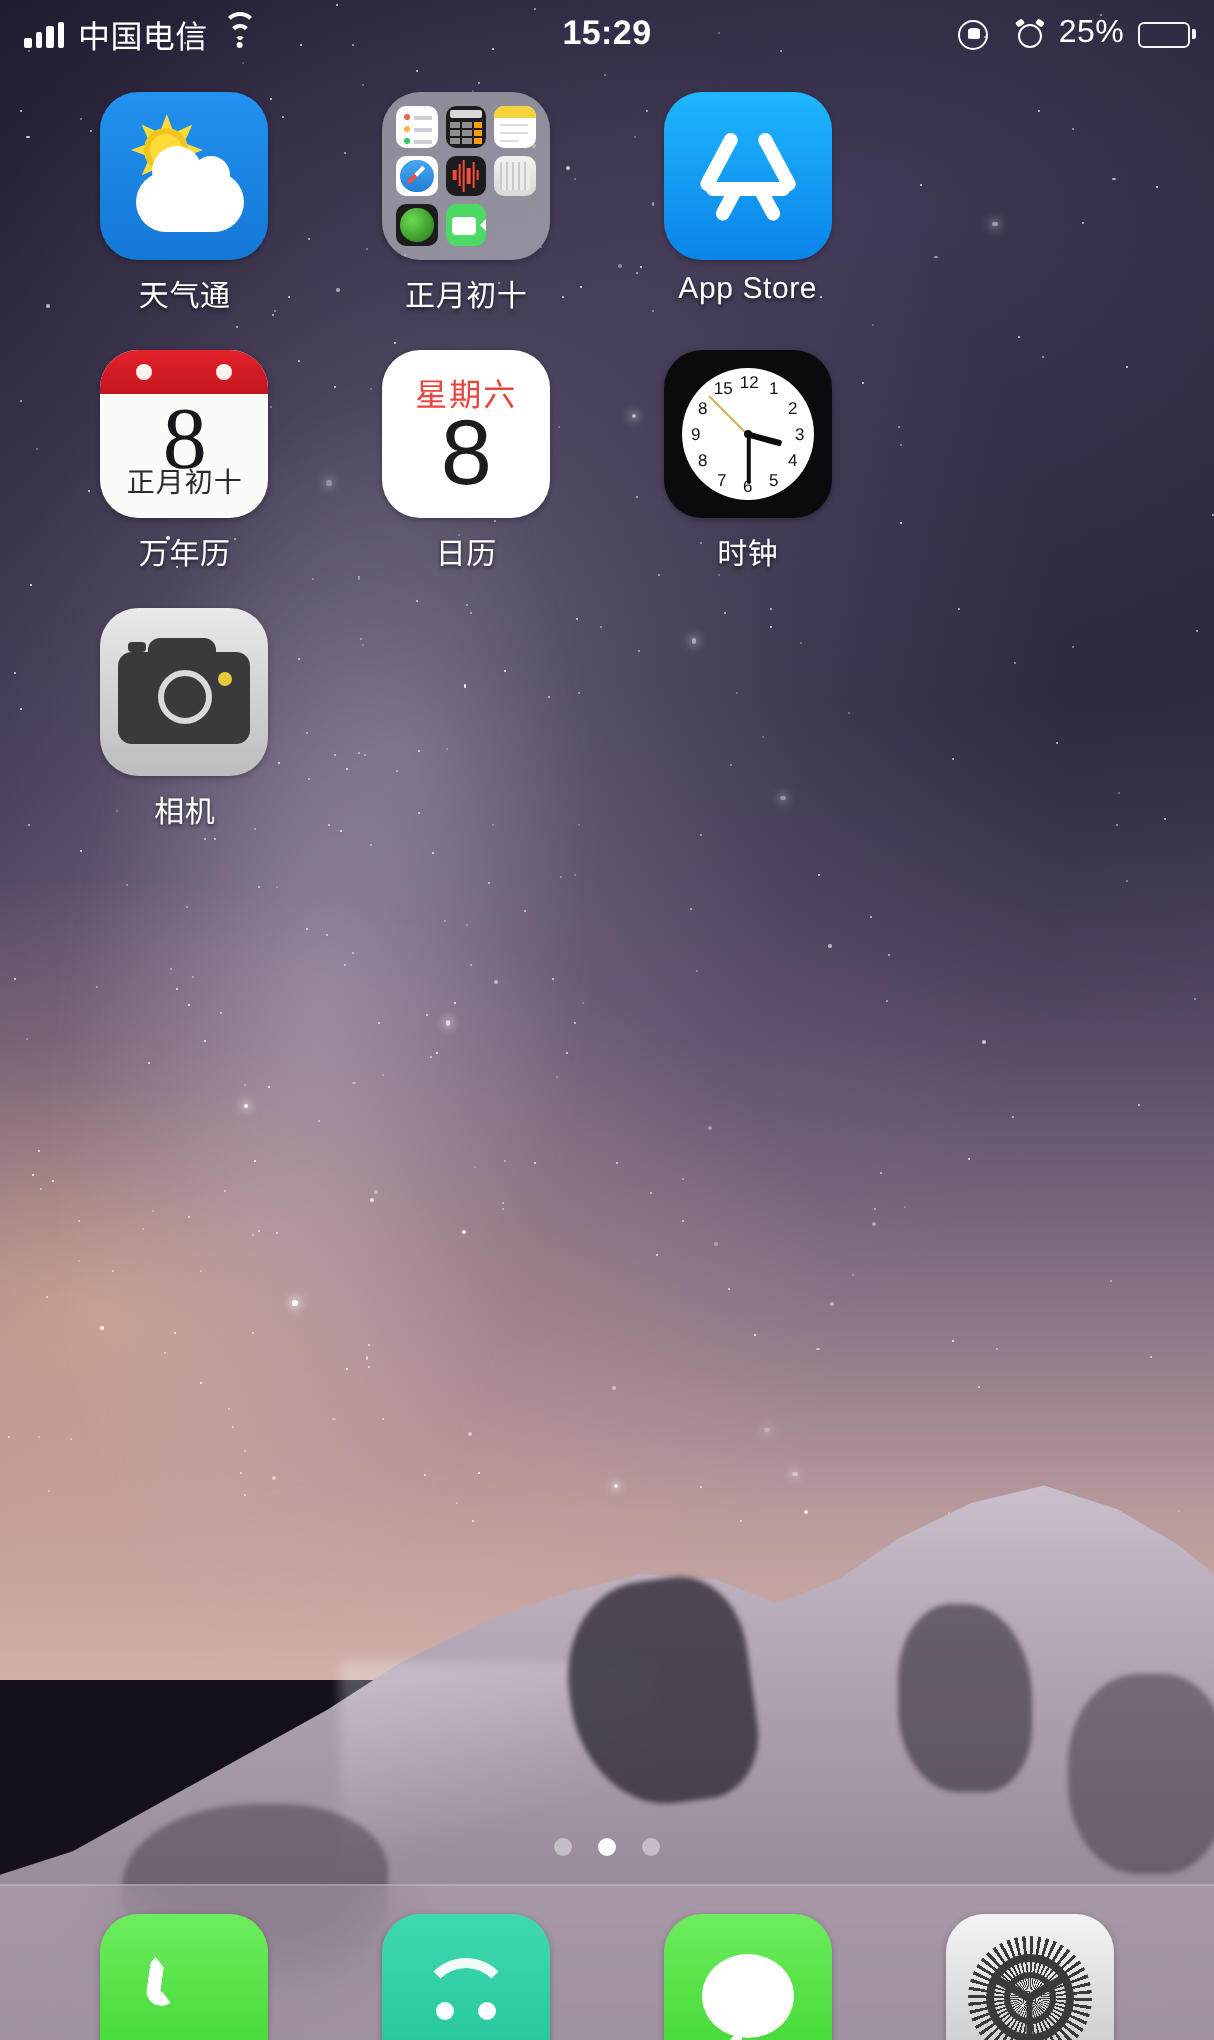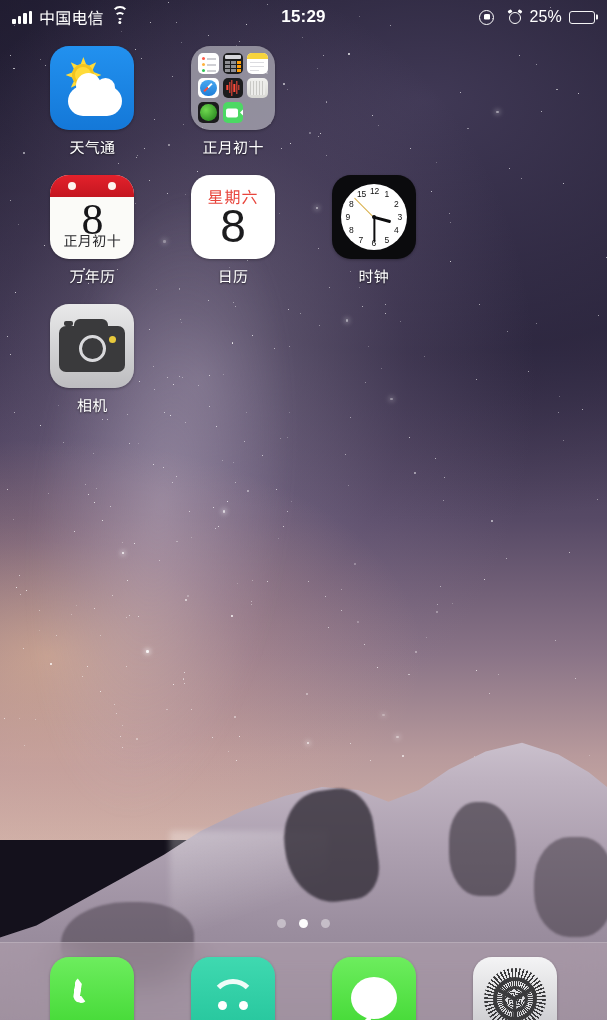--- a/index.html
+++ b/index.html
@@ -777,20 +777,32 @@
           </span>
           <span class="mini m-facetime">
             <span class="cam"></span>
           </span>
           <span class="mini mini-empty"></span>
         </div>
       </div>
       <div class="app-label">正月初十</div>
     </div>
 
+    <div class="app-cell">
+      <div class="icon ic-appstore">
+        <span class="a-glyph">
+          <i style="left:8px;  top:0px;  width:7px; height:32px; transform:rotate(28deg); border-radius:4px;"></i>
+          <i style="right:8px; top:0px;  width:7px; height:32px; transform:rotate(-28deg); border-radius:4px;"></i>
+          <i style="left:5px;  bottom:13px; width:42px; height:7px; transform:rotate(0deg); border-radius:4px;"></i>
+          <i style="left:13px; bottom:0px; width:7px; height:20px; transform:rotate(28deg); border-radius:4px;"></i>
+          <i style="right:13px;bottom:0px; width:7px; height:20px; transform:rotate(-28deg); border-radius:4px;"></i>
+        </span>
+      </div>
+      <div class="app-label">App Store</div>
+    </div>
   </div>
 
   <div class="app-row">
 
     <div class="app-cell">
       <div class="icon ic-wannianli">
         <span class="hdr">
           <u style="left:18px"></u>
             <u style="right:18px"></u>
         </span>

